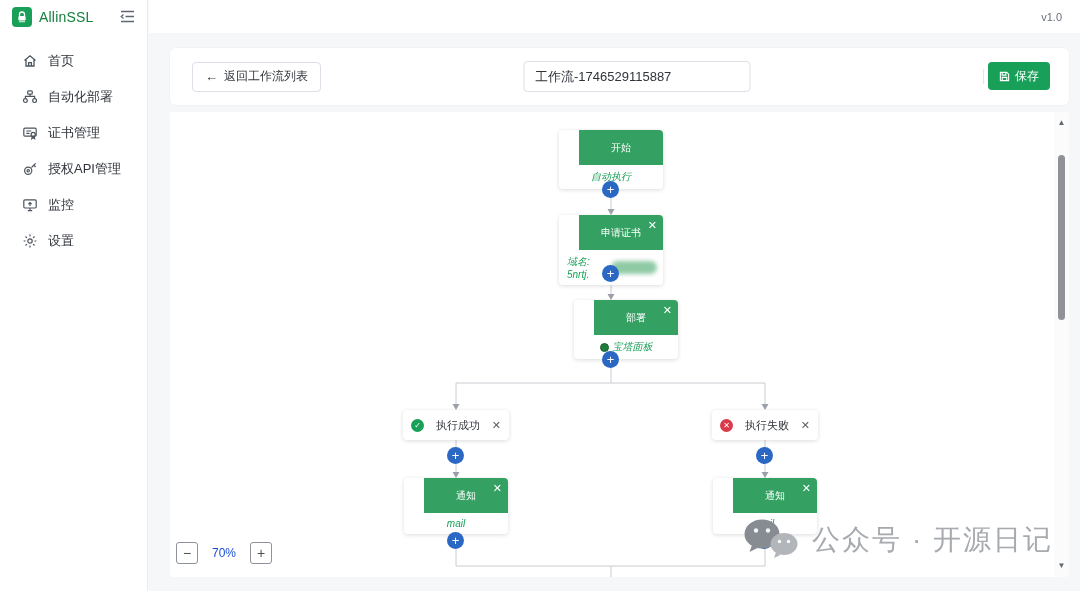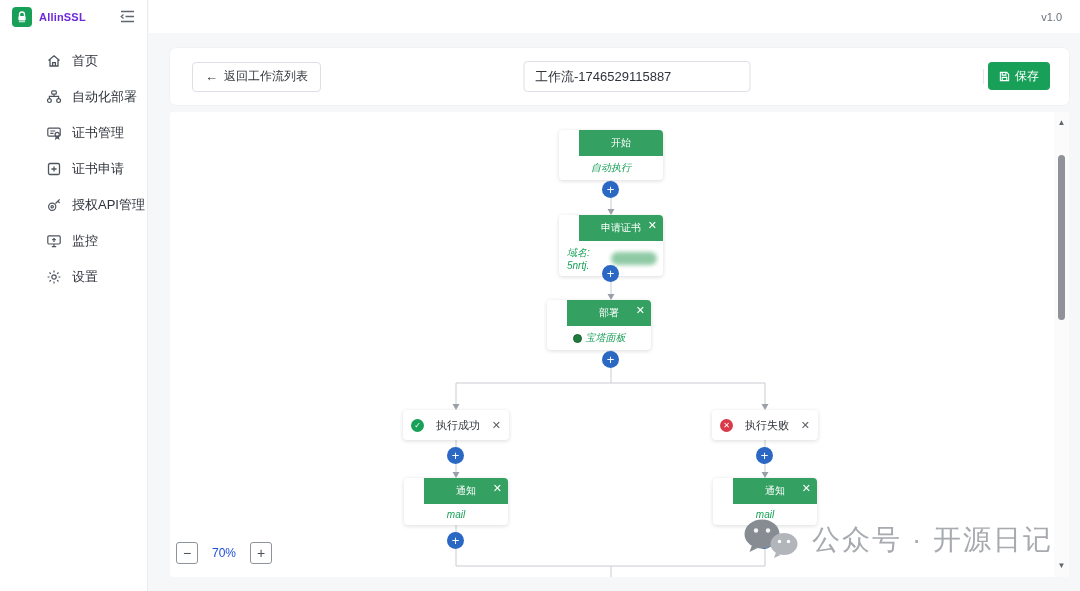--- a/index.html
+++ b/index.html
@@ -5,23 +5,23 @@
   * { margin:0; padding:0; box-sizing:border-box; }
   html,body { width:1080px; height:591px; overflow:hidden;
     font-family:"Liberation Sans","DejaVu Sans",sans-serif; background:#f6f7f9; }
 
   
   .sidebar { position:absolute; left:0; top:0; width:148px; height:591px;
     background:#ffffff; border-right:1px solid #ecedf0; z-index:30; }
   .logo-row { height:33px; display:flex; align-items:center; padding:0 12px 0 12px; gap:7px; }
   .logo-badge { width:20px; height:20px; background:#18a058; border-radius:4px;
     display:flex; align-items:center; justify-content:center; flex:none; }
-  .logo-name { font-size:11px; font-weight:bold; color:#6d28d9; letter-spacing:.2px; }
+  .logo-name { font-size:14px; font-weight:normal; color:#15803d; letter-spacing:.2px; }
   .collapse-btn { margin-left:auto; color:#5f6672; cursor:pointer; display:flex; }
-  .nav { margin-top:10px;margin-left:24px; }
+  .nav { margin-top:10px; }
   .nav-item { height:36px; display:flex; align-items:center; gap:10px;
     padding-left:22px; font-size:13px; color:#30343b; cursor:pointer; }
   .nav-ic { width:16px; height:16px; display:flex; align-items:center; justify-content:center; color:#4d545e; flex:none; }
 
   
   .topbar { position:absolute; left:149px; top:0; right:0; height:33px; background:#ffffff;
     display:flex; align-items:center; justify-content:flex-end; padding-right:18px; z-index:20; }
   .version { font-size:11px; color:#69707b; }
 
   
@@ -40,21 +40,21 @@
     background:#18a058; color:#fff; border:none; border-radius:4px; font-size:12px;
     display:inline-flex; align-items:center; gap:5px; cursor:pointer; }
 
   
   .canvas { position:absolute; left:170px; top:112px; width:899px; height:465px;
     background:#ffffff; border-radius:3px; overflow:hidden; z-index:5; }
   .edges { position:absolute; left:0; top:0; }
 
   .node { position:absolute; width:104px; background:#fff; border-radius:4px;
     box-shadow:0 1px 4px rgba(0,0,0,0.14); font-size:10px; overflow:hidden; cursor:pointer; z-index:6; }
-  .node-header { position:relative; height:26px; background:#34a163; color:#fff;
+  .node-header { position:relative; height:35px; background:#34a163; color:#fff;
     display:flex; align-items:center; justify-content:center; font-size:10px;margin-left:20px; }
   .node-close { position:absolute; right:6px; top:0; height:20px; display:flex; align-items:center;
     color:#fff; font-size:11px; cursor:pointer; }
   .node-body { display:flex; align-items:center; justify-content:center;
     color:#18a058; font-size:10px; padding:5px 6px;font-style:italic; }
   .blur-blob { display:inline-block; width:52px; height:13px; margin-left:1px;
     background:#8fcaa5; border-radius:7px; filter:blur(2px); vertical-align:middle; }
   .bt-dot { width:9px; height:9px; border-radius:50%; background:#1f7a3d; margin-right:4px;
     display:inline-block; border:1px solid #186532; }
 
@@ -137,29 +137,20 @@
     <div class="nav-item">
       <span class="nav-ic">
           <svg width="16" height="16" viewBox="0 0 16 16" fill="none" stroke="#4d545e" stroke-width="1.2">
             <rect x="1.8" y="3.2" width="12.4" height="8" rx="1.2"></rect>
             <path d="M4.3 6h5M4.3 8.4h3.2"></path>
             <circle cx="11.2" cy="9.4" r="2.1"></circle>
             <path d="M10.4 11.2l-.6 2.4 1.4-.9 1.4.9-.6-2.4"></path>
           </svg>
         </span>
       <span>证书管理</span>
-    </div>
-    <div class="nav-item">
-      <span class="nav-ic">
-          <svg width="16" height="16" viewBox="0 0 16 16" fill="none" stroke="#4d545e" stroke-width="1.3">
-            <rect x="2.5" y="2.5" width="11" height="11" rx="1.5"></rect>
-            <path d="M8 5.4v5.2M5.4 8h5.2"></path>
-          </svg>
-        </span>
-      <span>证书申请</span>
     </div>
     <div class="nav-item">
       <span class="nav-ic">
           <svg width="16" height="16" viewBox="0 0 16 16" fill="none" stroke="#4d545e" stroke-width="1.2">
             <path d="M9.5 6.5L13.6 2.4M11.8 4.2l1.8 1.8"></path>
             <circle cx="6.2" cy="9.8" r="3.6"></circle>
             <circle cx="6.2" cy="9.8" r="1.2"></circle>
           </svg>
         </span>
       <span>授权API管理</span>
@@ -246,21 +237,21 @@
     </div>
     <div class="node-body" style="justify-content:flex-start; padding-left:8px;align-items:center;">
       <span>域名: 5nrtj.</span>
       <span class="blur-blob"></span>
     </div>
   </div>
   <div class="plus-btn" style="left:432px; top:153px;">
       <span>+</span>
     </div>
 
-  <div class="node" style="left:377px; top:188px;">
+  <div class="node" style="left:404px; top:188px;">
     <div class="node-header">
       <span>部署</span>
       <span class="node-close">✕</span>
     </div>
     <div class="node-body">
       <span class="bt-dot"></span>
       <span>宝塔面板</span>
     </div>
   </div>
   <div class="plus-btn" style="left:432px; top:239px;">

